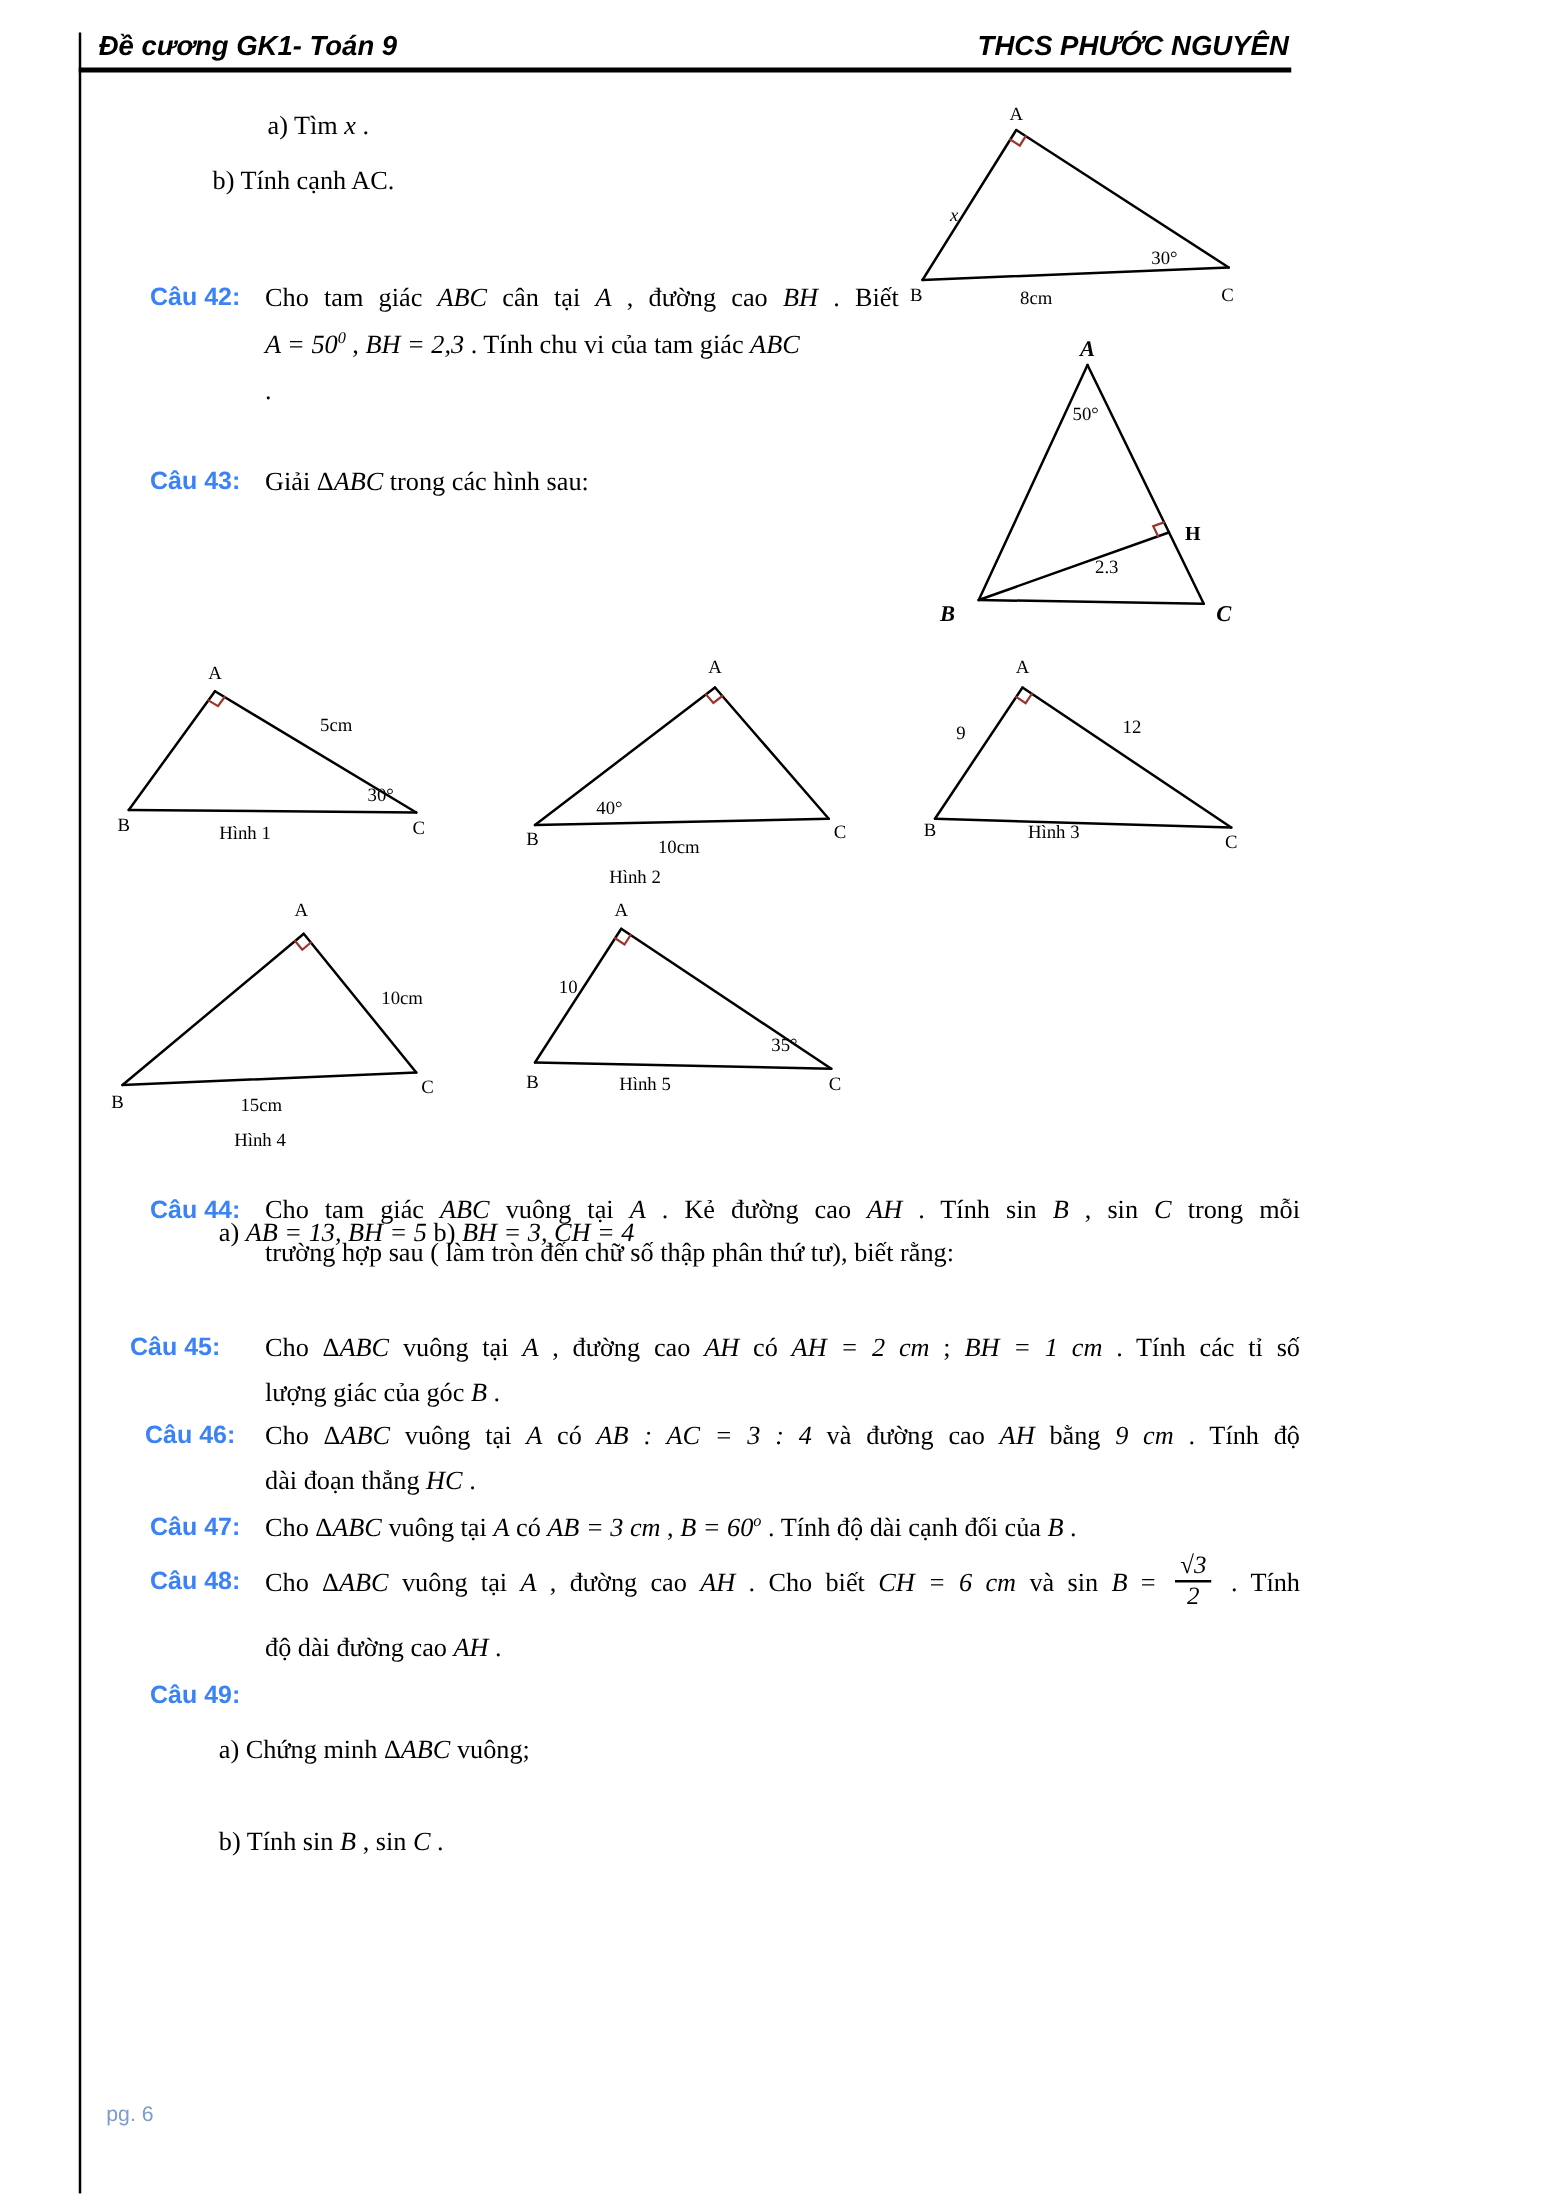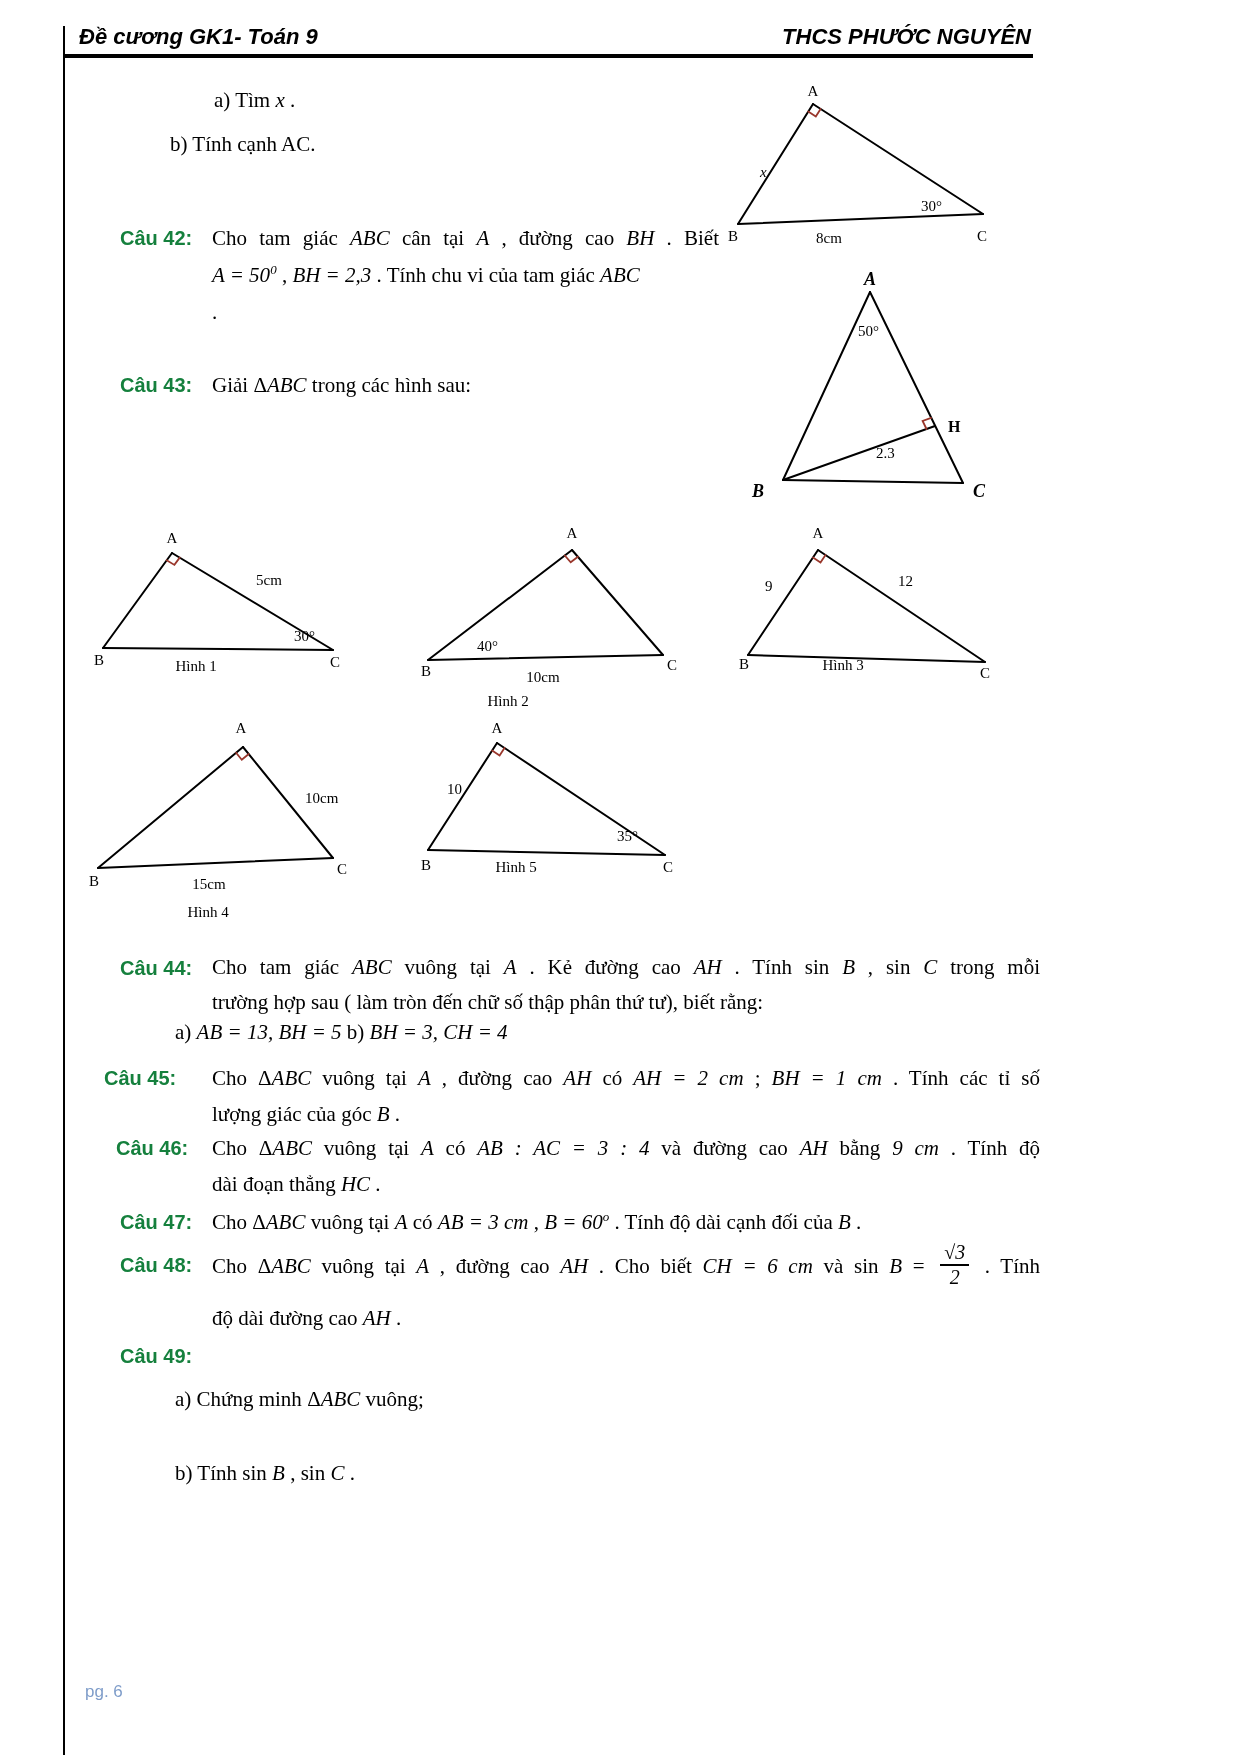--- a/index.html
+++ b/index.html
@@ -12,21 +12,21 @@
   .abs { position:absolute; }
   .vline { position:absolute; left:63px; top:26px; width:2px; height:1729px; background:#000; }
   .header {
     position:absolute; left:63px; top:24px; width:970px;
     display:flex; justify-content:space-between; 
     padding:0 2px 4px 16px; border-bottom:4px solid #000;
     font-family:"Liberation Sans", sans-serif; font-weight:bold; font-style:italic; font-size:22px;
   }
   .qlabel {
     font-family:"Liberation Sans", sans-serif; font-weight:700; font-size:20px;
-    color:#15803d; white-space:nowrap; line-height:37px;
+    color:#3b82f6; white-space:nowrap; line-height:37px;
   }
   .qtext { line-height:37px; }
   .lh35 { line-height:35px; }
   .lh36 { line-height:36px; }
   .jline { text-align:justify; text-align-last:justify; }
   .seg-m { font-style:italic; }
   .seg-sup { font-style:italic; vertical-align:super; font-size:13px; line-height:0; }
   .frac {
     display:inline-flex; flex-direction:column; align-items:center;
     vertical-align:middle; margin:0 5px; font-style:italic; line-height:1.05;
@@ -172,21 +172,21 @@
     <text x="8" y="150">B</text>
     <text x="103" y="152" text-anchor="middle">Hình 5</text>
     <text x="250" y="152">C</text>
   </svg>
 
   <div class="abs qlabel" style="left:120px; top:950px;">Câu 44:</div>
   <div class="abs qtext lh35" style="left:212px; top:950px; width:828px;">
     <div class="jline"><span class="seg-p">Cho tam giác </span><span class="seg-m">ABC</span><span class="seg-p"> vuông tại </span><span class="seg-m">A</span><span class="seg-p"> . Kẻ đường cao </span><span class="seg-m">AH</span><span class="seg-p"> . Tính </span><span class="seg-p">sin </span><span class="seg-m">B</span><span class="seg-p"> , </span><span class="seg-p">sin </span><span class="seg-m">C</span><span class="seg-p"> trong mỗi</span></div>
     <div><span class="seg-p">trường hợp sau ( làm tròn đến chữ số thập phân thứ tư), biết rằng:</span></div>
   </div>
-  <div class="abs qtext" style="left:175px; top:1014px;"><span class="seg-p">a) </span><span class="seg-m">AB = 13, BH = 5</span><span class="seg-p">  b) </span><span class="seg-m">BH = 3, CH = 4</span></div>
+  <div class="abs qtext" style="left:175px; top:968px;"><span class="seg-p">a) </span><span class="seg-m">AB = 13, BH = 5</span><span class="seg-p">  b) </span><span class="seg-m">BH = 3, CH = 4</span></div>
 
   <div class="abs qlabel" style="left:104px; top:1060px;">Câu 45:</div>
   <div class="abs qtext lh36" style="left:212px; top:1060px; width:828px;">
     <div class="jline"><span class="seg-p">Cho </span><span class="seg-p">Δ</span><span class="seg-m">ABC</span><span class="seg-p"> vuông tại </span><span class="seg-m">A</span><span class="seg-p"> , đường cao </span><span class="seg-m">AH</span><span class="seg-p"> có </span><span class="seg-m">AH = 2  cm</span><span class="seg-p"> ; </span><span class="seg-m">BH = 1  cm</span><span class="seg-p"> . Tính các tỉ số</span></div>
     <div><span class="seg-p">lượng giác của góc </span><span class="seg-m">B</span><span class="seg-p"> .</span></div>
   </div>
 
   <div class="abs qlabel" style="left:116px; top:1130px;">Câu 46:</div>
   <div class="abs qtext lh36" style="left:212px; top:1130px; width:828px;">
     <div class="jline"><span class="seg-p">Cho </span><span class="seg-p">Δ</span><span class="seg-m">ABC</span><span class="seg-p"> vuông tại </span><span class="seg-m">A</span><span class="seg-p"> có </span><span class="seg-m">AB : AC = 3 : 4</span><span class="seg-p"> và đường cao </span><span class="seg-m">AH</span><span class="seg-p"> bằng </span><span class="seg-m">9  cm</span><span class="seg-p"> . Tính độ</span></div>

